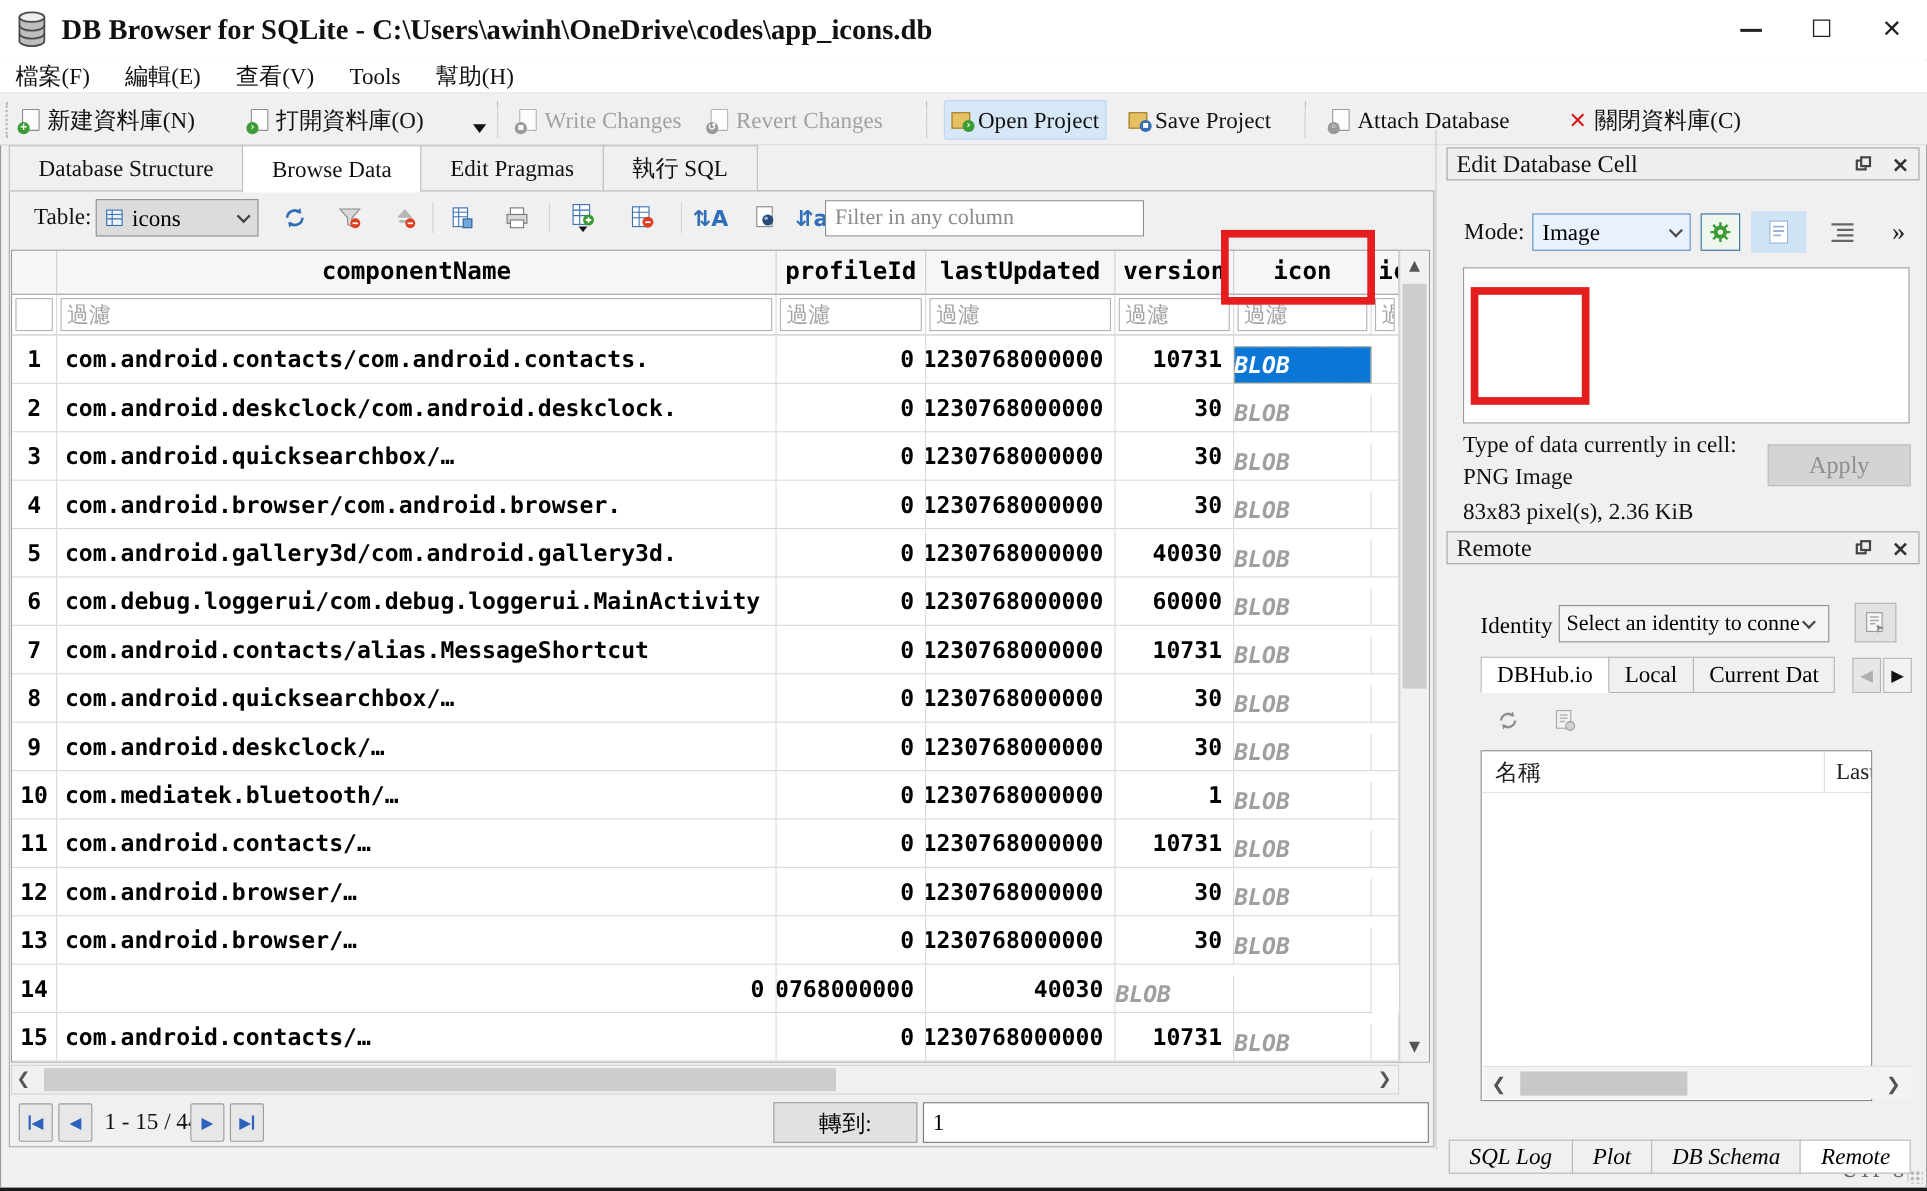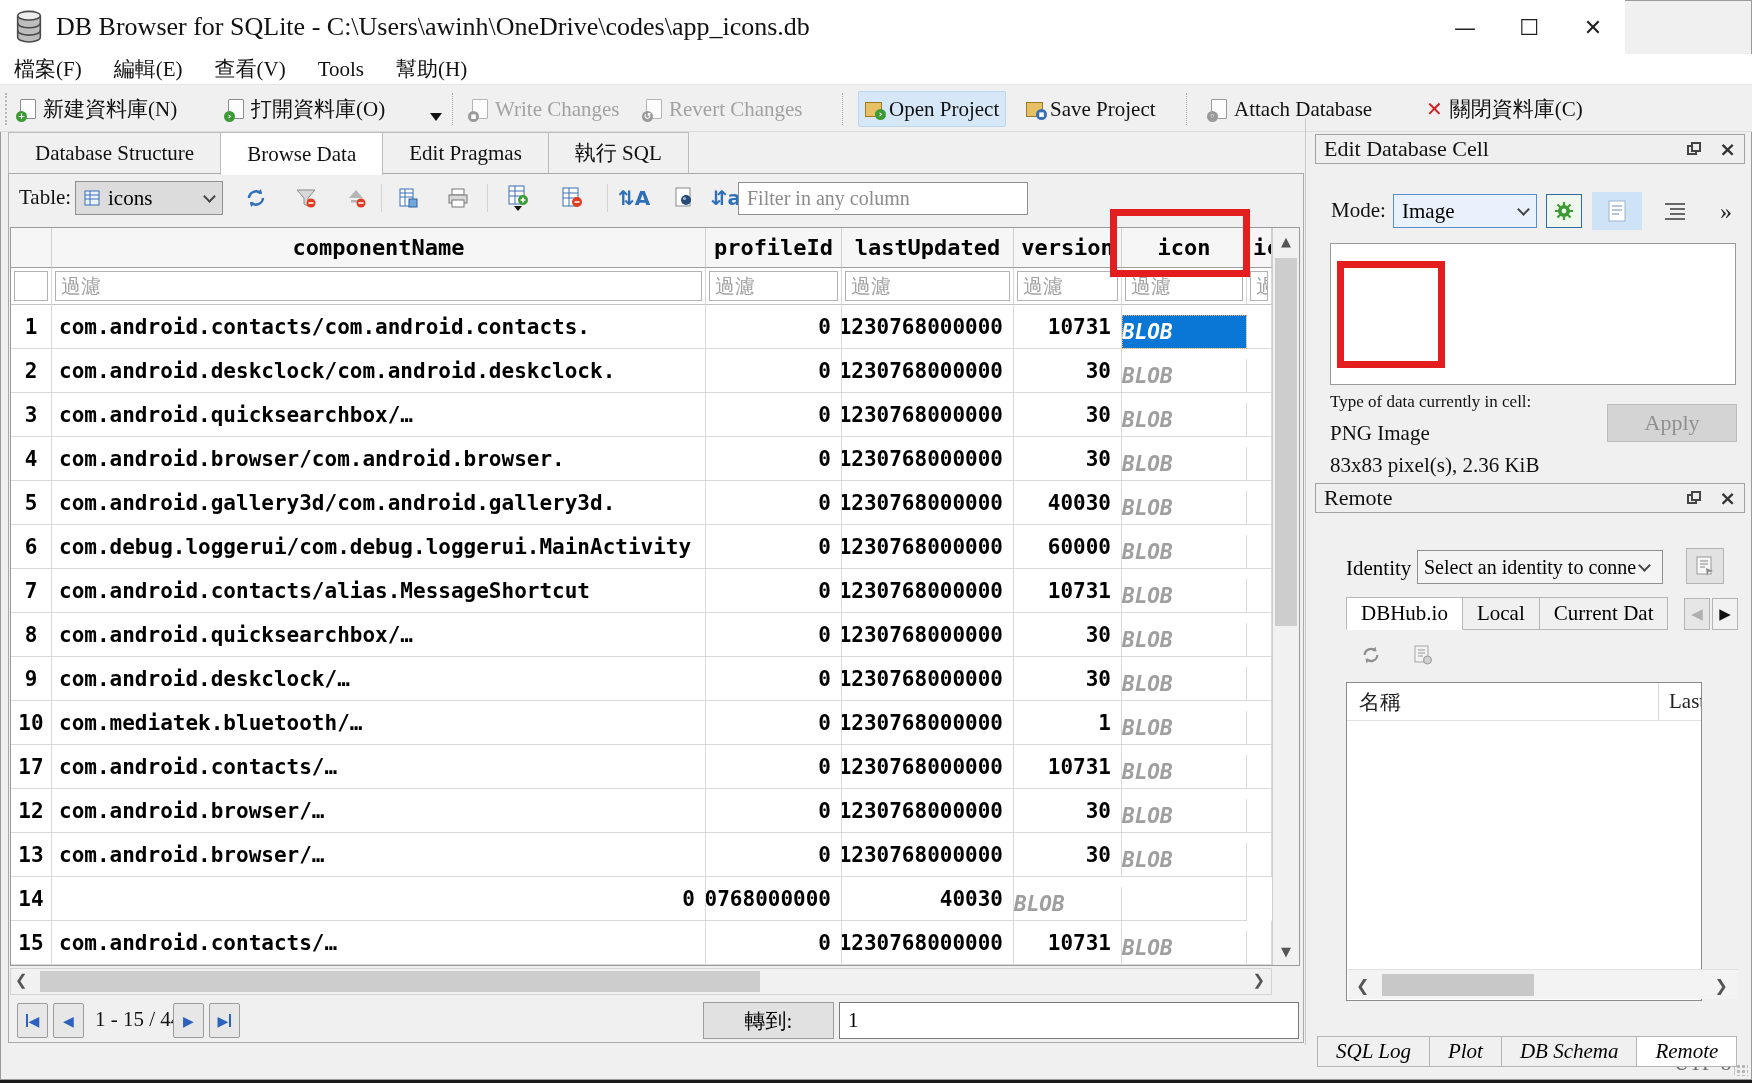--- a/index.html
+++ b/index.html
@@ -2,21 +2,21 @@
 <html><head>
 <meta charset="utf-8">
 <style>
   * { margin:0; padding:0; box-sizing:border-box; }
   html,body { width:1752px; height:1083px; }
   body { font-family:"Liberation Serif","DejaVu Serif",serif; background:#f0f0f0; position:relative; overflow:hidden; }
   .abs { position:absolute; }
   .window { position:absolute; left:0; top:0; width:1752px; height:1083px; background:#f0f0f0; box-shadow:inset 0 0 0 1px #9b9b9b; border-bottom:3px solid #1a1a1a; }
 
   
-  .titlebar { left:0; top:0; width:1625px; height:54px; background:#fff; display:flex; align-items:center; }
+  .titlebar { left:0; top:0; width:1752px; height:54px; background:#fff; display:flex; align-items:center;font-weight:bold; }
   .app-icon { margin-left:14px; width:30px; height:34px; }
   .title-text { margin-left:12px; font-size:26px; color:#111; }
   .win-controls { position:absolute; right:0; top:0; height:54px; display:flex; }
   .win-btn { width:64px; height:54px; display:flex; align-items:center; justify-content:center; font-size:22px; color:#222; font-family:"DejaVu Sans",sans-serif; }
 
   
   .menubar { left:0; top:54px; width:1752px; height:30px; background:#fff; display:flex; align-items:center; gap:0; }
   .menu-item { padding:0 16px; font-size:21px; color:#111; height:30px; display:flex; align-items:center; }
   .menu-item:first-child{ padding-left:14px; }
 
@@ -37,21 +37,21 @@
   .red-x { color:#d61a1a; font-family:"DejaVu Sans",sans-serif; font-weight:bold; font-size:20px; }
   .dd-caret { width:0; height:0; border-left:6px solid transparent; border-right:6px solid transparent; border-top:8px solid #111; position:absolute; }
 
   
   .tabbar { left:8px; top:132px; height:42px; display:flex; z-index:5; }
   .mtab { height:41px; padding:0 26px; display:flex; align-items:center; font-size:21px; color:#111; background:#f0f0f0; border:1px solid #bdbdbd; border-bottom:none; margin-right:-1px; }
   .mtab.active { background:#fff; height:43px; z-index:6; position:relative; }
 
   
   .browse-panel { left:8px; top:173px; width:1296px; height:870px; background:#f0f0f0; border:1px solid #aaa; }
-  .controls-row { position:absolute; left:0; top:0; width:100%; height:48px;text-align:right; }
+  .controls-row { position:absolute; left:12px; top:0; width:100%; height:48px;text-align:right; }
   .lbl { font-size:21px; color:#111; }
   .table-combo { position:absolute; left:66px; top:7px; width:148px; height:34px; background:#dcdcdc; border:1px solid #8f8f8f; display:flex; align-items:center; gap:8px; padding:0 8px; font-size:21px; }
   .chev { width:9px; height:9px; border-right:2px solid #444; border-bottom:2px solid #444; transform:rotate(45deg); margin-top:-4px; }
   .combo-caret { margin-left:auto; }
   .ibtn { position:absolute; top:8px; width:34px; height:32px; display:flex; align-items:center; justify-content:center; }
   .csep { position:absolute; top:10px; height:28px; border-left:1px solid #d2d2d2; }
   .filter-main { position:absolute; left:729px; top:8px; width:290px; height:33px; background:#fff; border:1px solid #8f8f8f; font-size:20px; color:#8b8b8b; display:flex; align-items:center; padding-left:8px; }
   .glyph { font-family:"DejaVu Sans",sans-serif; font-weight:bold; }
 
   
@@ -98,21 +98,21 @@
 
   .mode-row { position:absolute; left:1331px; top:198px; display:flex; align-items:center; }
   .mode-combo { position:absolute; left:1393px; top:194px; width:144px; height:34px; background:#e9f2fc; border:1px solid #5b8fc9; display:flex; align-items:center; padding:0 8px; font-size:21px; }
   .sq-btn { position:absolute; top:194px; height:34px; display:flex; align-items:center; justify-content:center; }
   .gear-btn { left:1546px; width:36px; border:1px solid #2e6da4; background:#eef6ee; }
   .doc-btn { left:1592px; width:50px; height:38px; top:192px; background:#cfe3f7; }
   .align-ic { left:1658px; width:34px; }
   .more-chev { left:1706px; width:40px; font-size:24px; color:#222; }
 
   .preview-box { position:absolute; left:1330px; top:243px; width:406px; height:142px; background:#fff; border:1px solid #999; }
-  .cell-type-label { position:absolute; left:1330px; top:392px; font-size:17px; color:#111; }
+  .cell-type-label { position:absolute; left:1330px; top:392px; font-size:21px; color:#111; }
   .cell-type-value { position:absolute; left:1330px; top:421px; font-size:21px; color:#111; }
   .cell-size { position:absolute; left:1330px; top:453px; font-size:21px; color:#111; }
   .apply-btn { position:absolute; left:1607px; top:404px; width:130px; height:38px; background:#d4d4d4; border:1px solid #bdbdbd; color:#8f8f8f; display:flex; align-items:center; justify-content:center; font-size:22px; }
 
   .identity-row-label { position:absolute; left:1346px; top:556px; font-size:21px; }
   .identity-combo { position:absolute; left:1417px; top:550px; width:246px; height:34px; background:#f4f4f4; border:1px solid #8f8f8f; display:flex; align-items:center; padding:0 6px; font-size:20px; overflow:hidden; white-space:nowrap; }
   .cert-btn { position:absolute; left:1686px; top:548px; width:38px; height:36px; background:#e2e2e2; border:1px solid #b5b5b5; display:flex; align-items:center; justify-content:center; }
   .rtabs { position:absolute; left:1346px; top:597px; height:34px; display:flex; }
   .rtab { height:33px; padding:0 14px; display:flex; align-items:center; font-size:21px; background:#f0f0f0; border:1px solid #b5b5b5; margin-right:-1px; white-space:nowrap; overflow:hidden; }
   .rtab.active { background:#fff; border-bottom:1px solid #fff; z-index:2; position:relative; }
@@ -432,21 +432,21 @@
             <div class="grid-row drow">
               <div class="cell c-num">10</div>
               <div class="cell c-name">com.mediatek.bluetooth/…</div>
               <div class="cell c-right">0</div>
               <div class="cell c-right">1230768000000</div>
               <div class="cell c-right">1</div>
               <div class="cell c-blob">BLOB</div>
               <div class="cell"></div>
             </div>
             <div class="grid-row drow">
-              <div class="cell c-num">17</div>
+              <div class="cell c-num">11</div>
               <div class="cell c-name">com.android.contacts/…</div>
               <div class="cell c-right">0</div>
               <div class="cell c-right">1230768000000</div>
               <div class="cell c-right">10731</div>
               <div class="cell c-blob">BLOB</div>
               <div class="cell"></div>
             </div>
             <div class="grid-row drow">
               <div class="cell c-num">12</div>
               <div class="cell c-name">com.android.browser/…</div>

